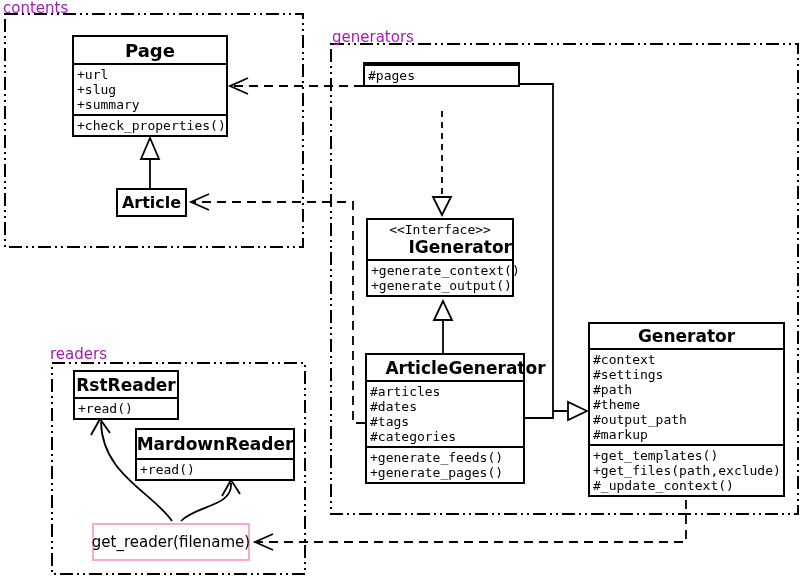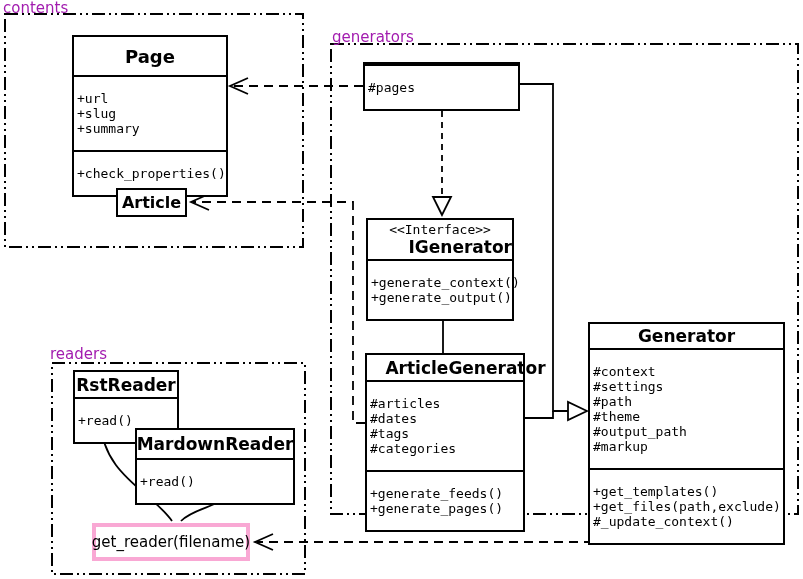--- a/index.html
+++ b/index.html
@@ -21,24 +21,24 @@
     font-size:17px;letter-spacing:0;
   }
   .stereotype{
     font-family:"DejaVu Sans Mono","Liberation Mono",monospace;
     font-weight:normal;font-size:13px;text-align:center;line-height:15px;padding-top:2px;
   }
   .title-name{text-align:right;font-weight:bold;font-size:17px;line-height:20px;padding-bottom:2px;}
   .compartment{
     border-top:2px solid #000;
     font-family:"DejaVu Sans Mono","Liberation Mono",monospace;
-    font-size:13px;line-height:15px;padding:14px 3px;white-space:pre;
+    font-size:13px;line-height:15px;padding:2px 3px;white-space:pre;
   }
   .plain-box{
-    position:absolute;z-index:1;background:#fff;border:4px solid #f9a8d4;box-sizing:border-box;
+    position:absolute;z-index:1;background:#fff;border:2px solid #f9a8d4;box-sizing:border-box;
     display:flex;align-items:center;justify-content:center;font-size:15px;
   }
 </style>
 </head>
 <body>
 
 <svg id="diagram-svg" width="803" height="579" viewBox="0 0 803 579">
 
   <rect x="5" y="14" width="298" height="233" fill="none" stroke="#000" stroke-width="2" stroke-dasharray="13 4 2 4 2 4"></rect>
   <rect x="331" y="44" width="467" height="470" fill="none" stroke="#000" stroke-width="2" stroke-dasharray="13 4 2 4 2 4"></rect>
@@ -89,21 +89,21 @@
     <path d="M181,521 C196,505 233,507 231,483" fill="none" stroke="#000" stroke-width="1.8"></path>
     <polyline points="222,496 231,480 240,494" fill="none" stroke="#000" stroke-width="1.8"></polyline>
   </g>
 </svg>
 
 <div class="pkg-label" style="left:3px;top:0px;">contents</div>
 <div class="pkg-label" style="left:332px;top:29px;">generators</div>
 <div class="pkg-label" style="left:50px;top:346px;">readers</div>
 
 <div class="class-box" style="left:72px;top:35px;width:156px;">
-  <div class="class-title" style="height:38px;font-size:18px;">Page</div>
+  <div class="class-title" style="height:26px;font-size:18px;">Page</div>
   <div class="compartment"><div>+url</div><div>+slug</div><div>+summary</div></div>
   <div class="compartment"><div>+check_properties()</div></div>
 </div>
 
 <div class="class-box" style="left:116px;top:188px;width:71px;height:29px;">
   <div class="class-title" style="height:100%;font-size:16px;">Article</div>
 </div>
 
 <div class="class-box" style="left:363px;top:62px;width:157px;">
   <div class="compartment"><div>#pages</div></div>

